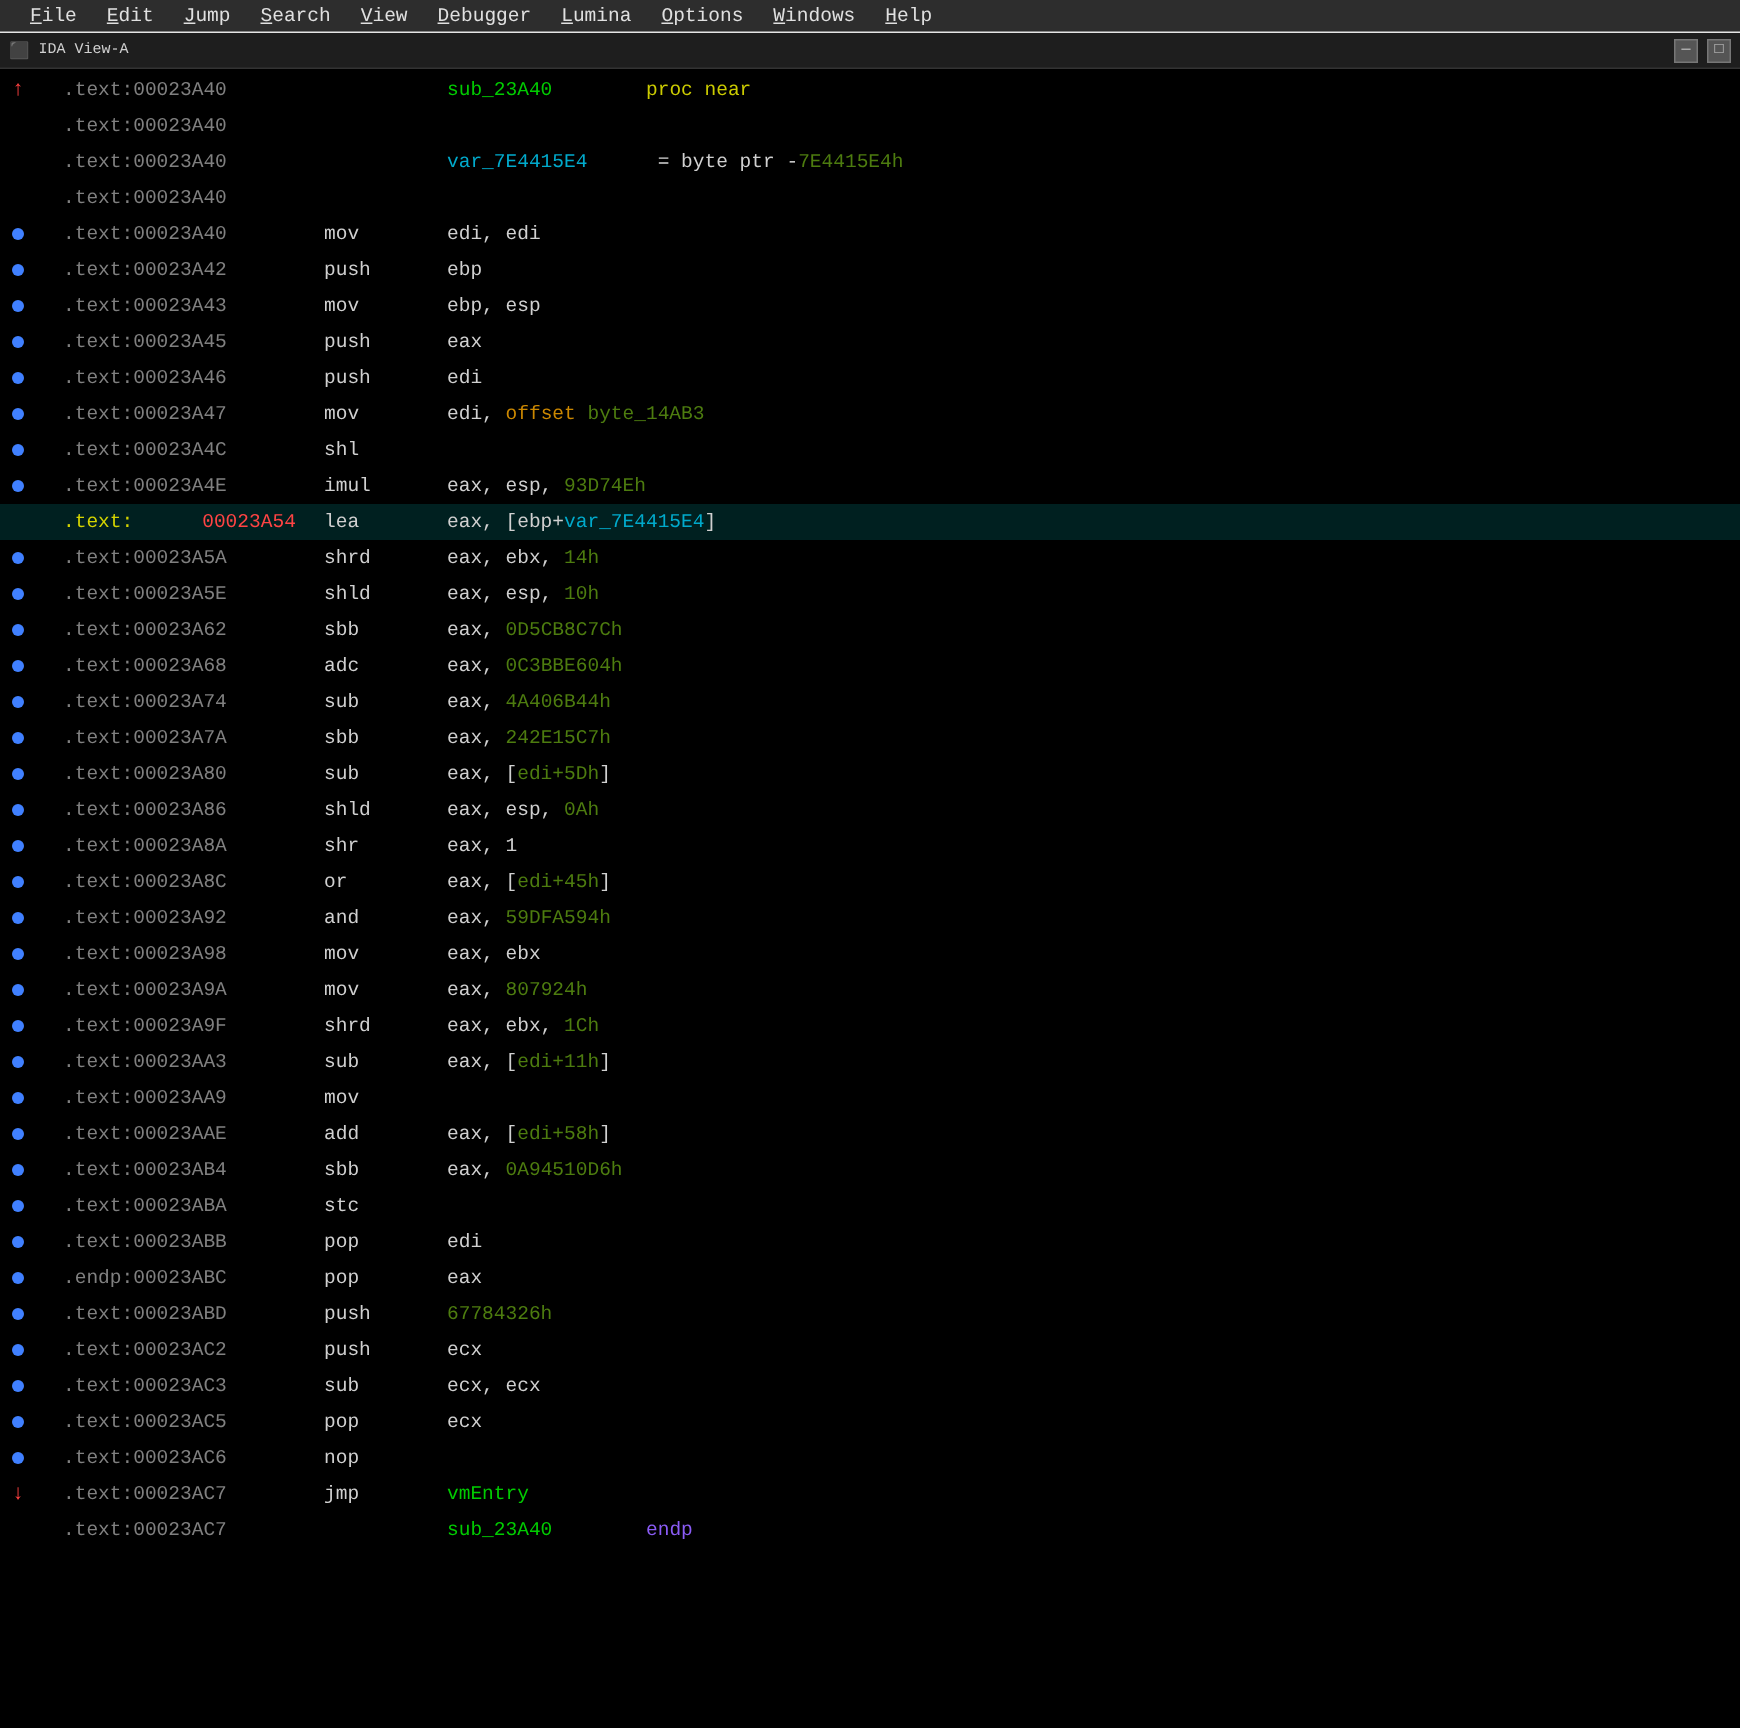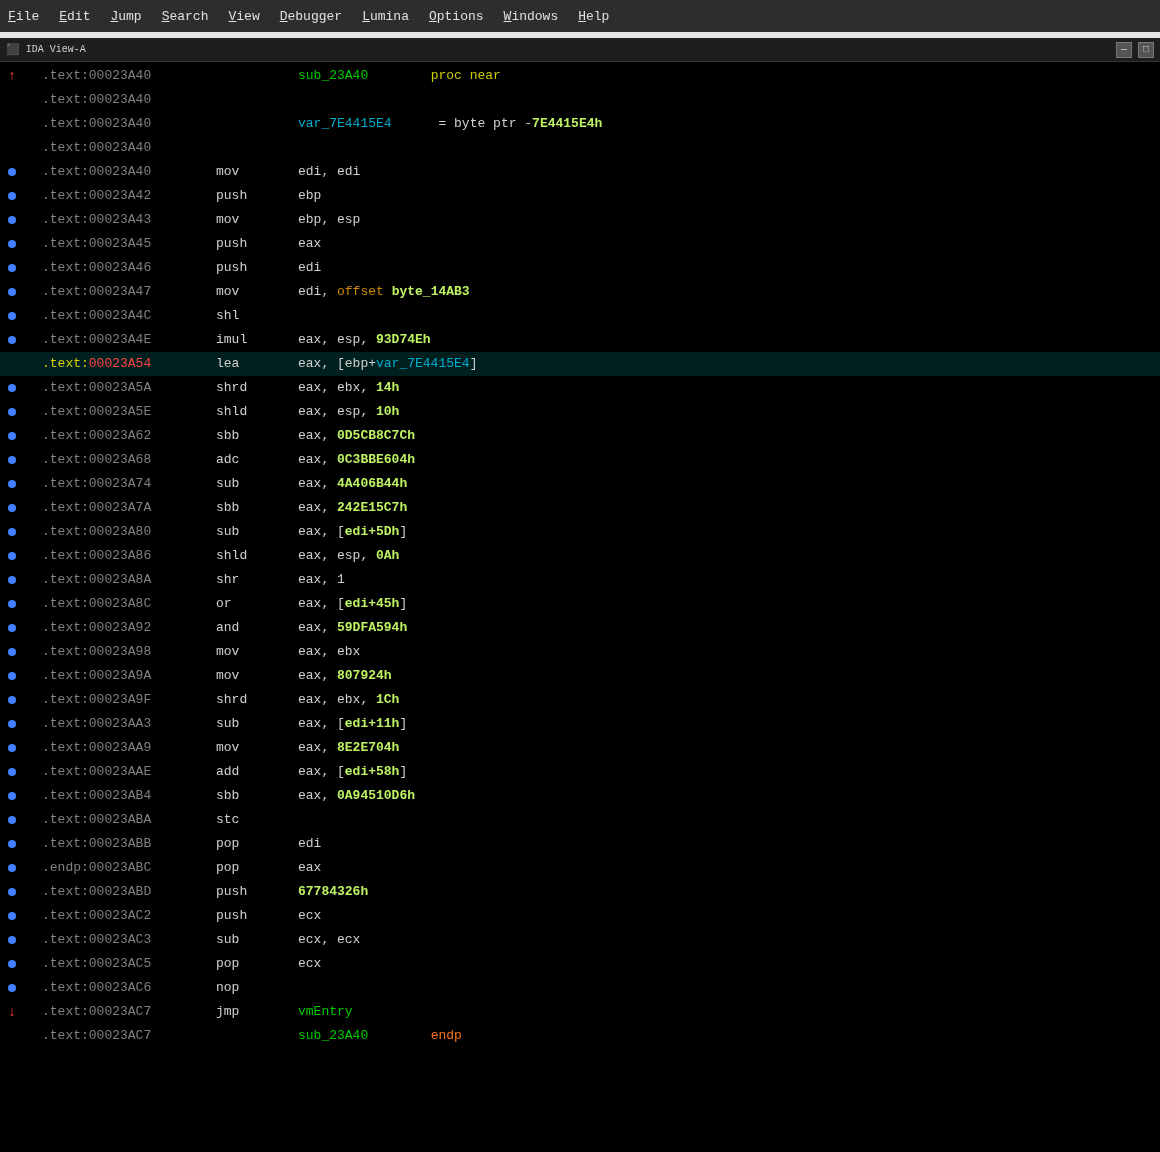--- a/index.html
+++ b/index.html
@@ -10,25 +10,25 @@
       color: #c0c0c0;
       overflow: hidden;
       width: 1160px;
       height: 1152px;
     }
     .menubar {
       background: #2d2d2d;
       color: #e0e0e0;
       display: flex;
       align-items: center;
-      height: 38px;
-      padding: 0 4px;
+      height: 22px;
+      padding: 0 16px;
       gap: 12px;
       font-size: 13px;
-      border-bottom: 6px solid #e5e5e5;
+      border-bottom: 1px solid #e5e5e5;
     }
     .menubar span { cursor: pointer; padding: 0 4px; }
     .menubar span u { text-decoration: underline; }
     .titlebar {
       background: #1e1e1e;
       color: #d0d0d0;
       display: flex;
       align-items: center;
       height: 24px;
       padding: 0 6px;
@@ -83,24 +83,24 @@
       flex-shrink: 0;
       color: #d0d0d0;
       padding-left: 8px;
     }
     .operands {
       color: #d0d0d0;
       flex: 1;
     }
     .col-addr { color: #808080; }
     .proc-keyword { color: #cccc00; }
-    .endp-keyword { color: #f97316; }
+    .endp-keyword { color: #8b5cf6; }
     .func-name { color: #00cc00; }
     .var-name { color: #00aacc; }
-    .hex-val { color: #bef264; font-weight: bold; }
+    .hex-val { color: #4d7c0f; }
     .offset-kw { color: #cc8800; }
   </style>
 </head>
 <body>
 
 <div class="menubar">
   <span><u>F</u>ile</span>
   <span><u>E</u>dit</span>
   <span><u>J</u>ump</span>
   <span><u>S</u>earch</span>
@@ -242,21 +242,21 @@
       </div>
     <div class="arrow-col"></div>
     <div class="addr col-addr">.text:00023A4E</div>
     <div class="mnemonic">imul</div>
     <div class="operands">eax, esp, <span class="hex-val">93D74Eh</span></div>
   </div>
 
   <div class="code-line" style="background:#002020;">
     <div class="bullet-col"></div>
     <div class="arrow-col"></div>
-    <div class="addr" style="color:#d4d400; background:#002020; width:170px; padding-left:4px;">.text:<span style="color:#ff4444;">00023A54</span></div>
+    <div class="addr" style="color:#d4d400; background:#002020; width:170px; padding-left:4px;">.text:<span style="color:#ff4444;margin-left:46px;">00023A54</span></div>
     <div class="mnemonic" style="color:#d0d0d0; padding-left:8px;">lea</div>
     <div class="operands">eax, [ebp+<span class="var-name">var_7E4415E4</span>]</div>
   </div>
 
   <div class="code-line">
     <div class="bullet-col">
         <span class="bullet"></span>
       </div>
     <div class="arrow-col"></div>
     <div class="addr col-addr">.text:00023A5A</div>
@@ -405,21 +405,20 @@
     <div class="operands">eax, [<span class="hex-val">edi+11h</span>]</div>
   </div>
 
   <div class="code-line">
     <div class="bullet-col">
         <span class="bullet"></span>
       </div>
     <div class="arrow-col"></div>
     <div class="addr col-addr">.text:00023AA9</div>
     <div class="mnemonic">mov</div>
-    <div class="operands">eax, <span class="hex-val">8E2E704h</span></div>
   </div>
 
   <div class="code-line">
     <div class="bullet-col">
         <span class="bullet"></span>
       </div>
     <div class="arrow-col"></div>
     <div class="addr col-addr">.text:00023AAE</div>
     <div class="mnemonic">add</div>
     <div class="operands">eax, [<span class="hex-val">edi+58h</span>]</div>

